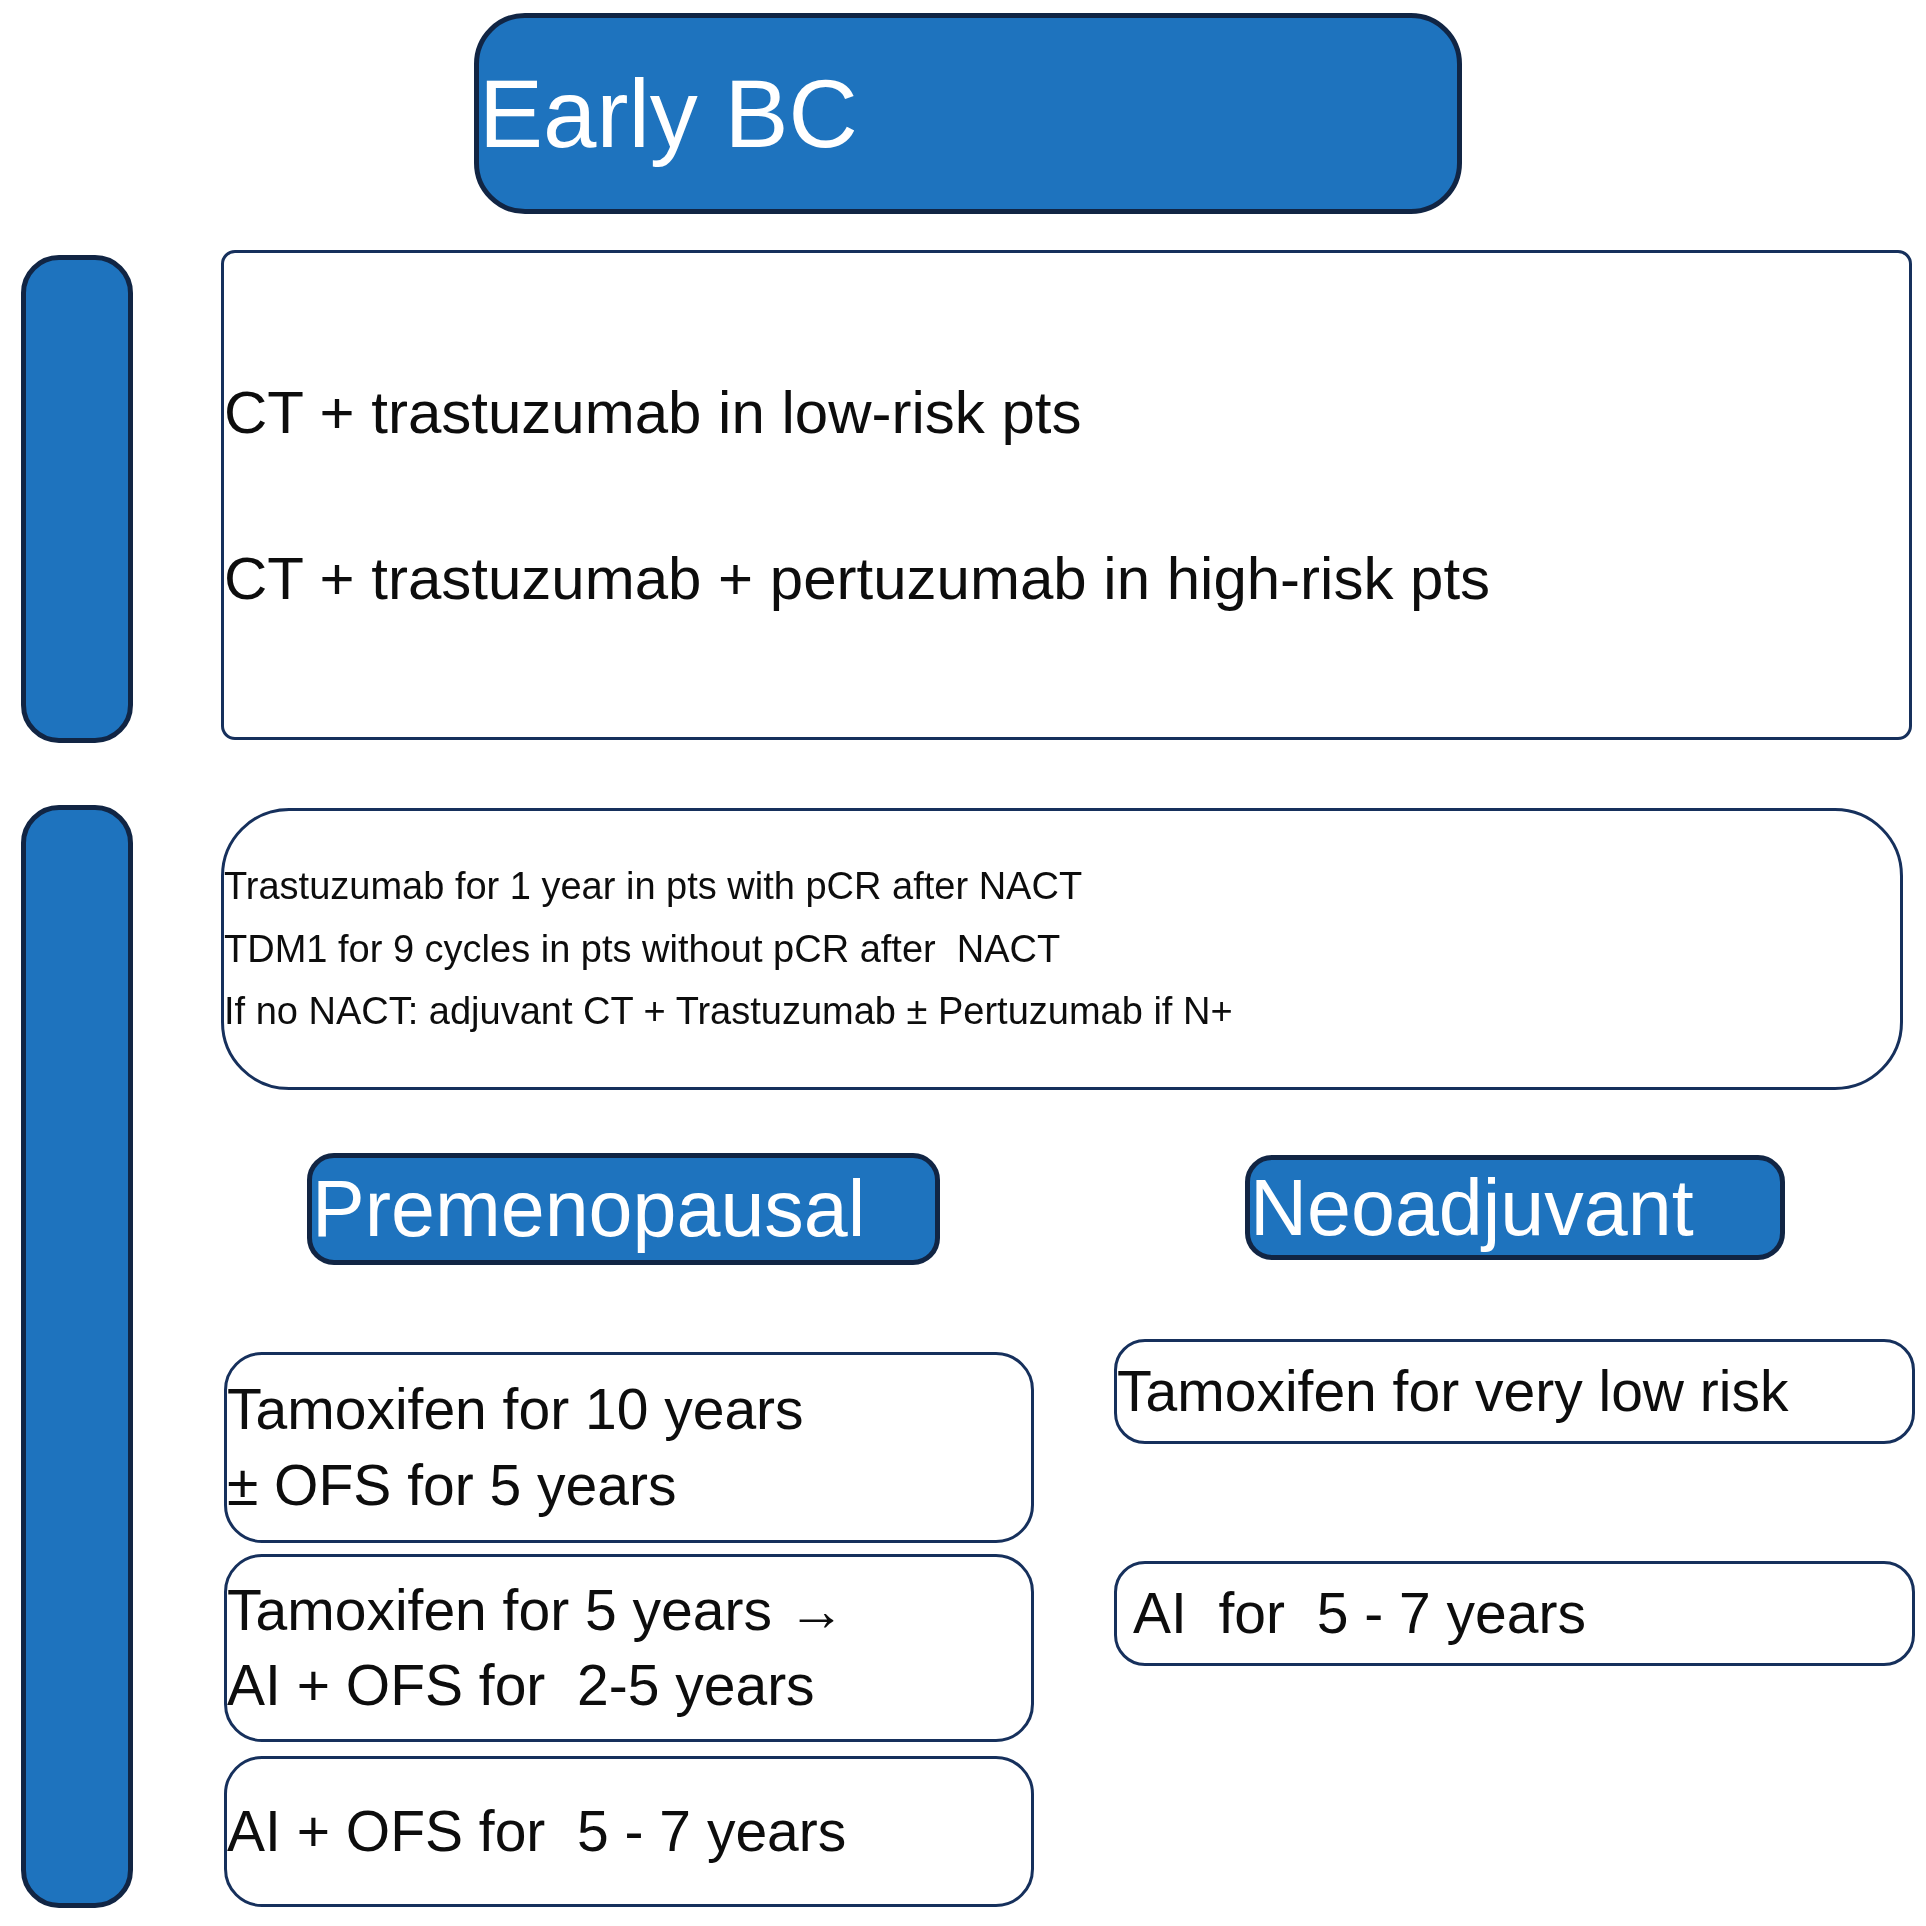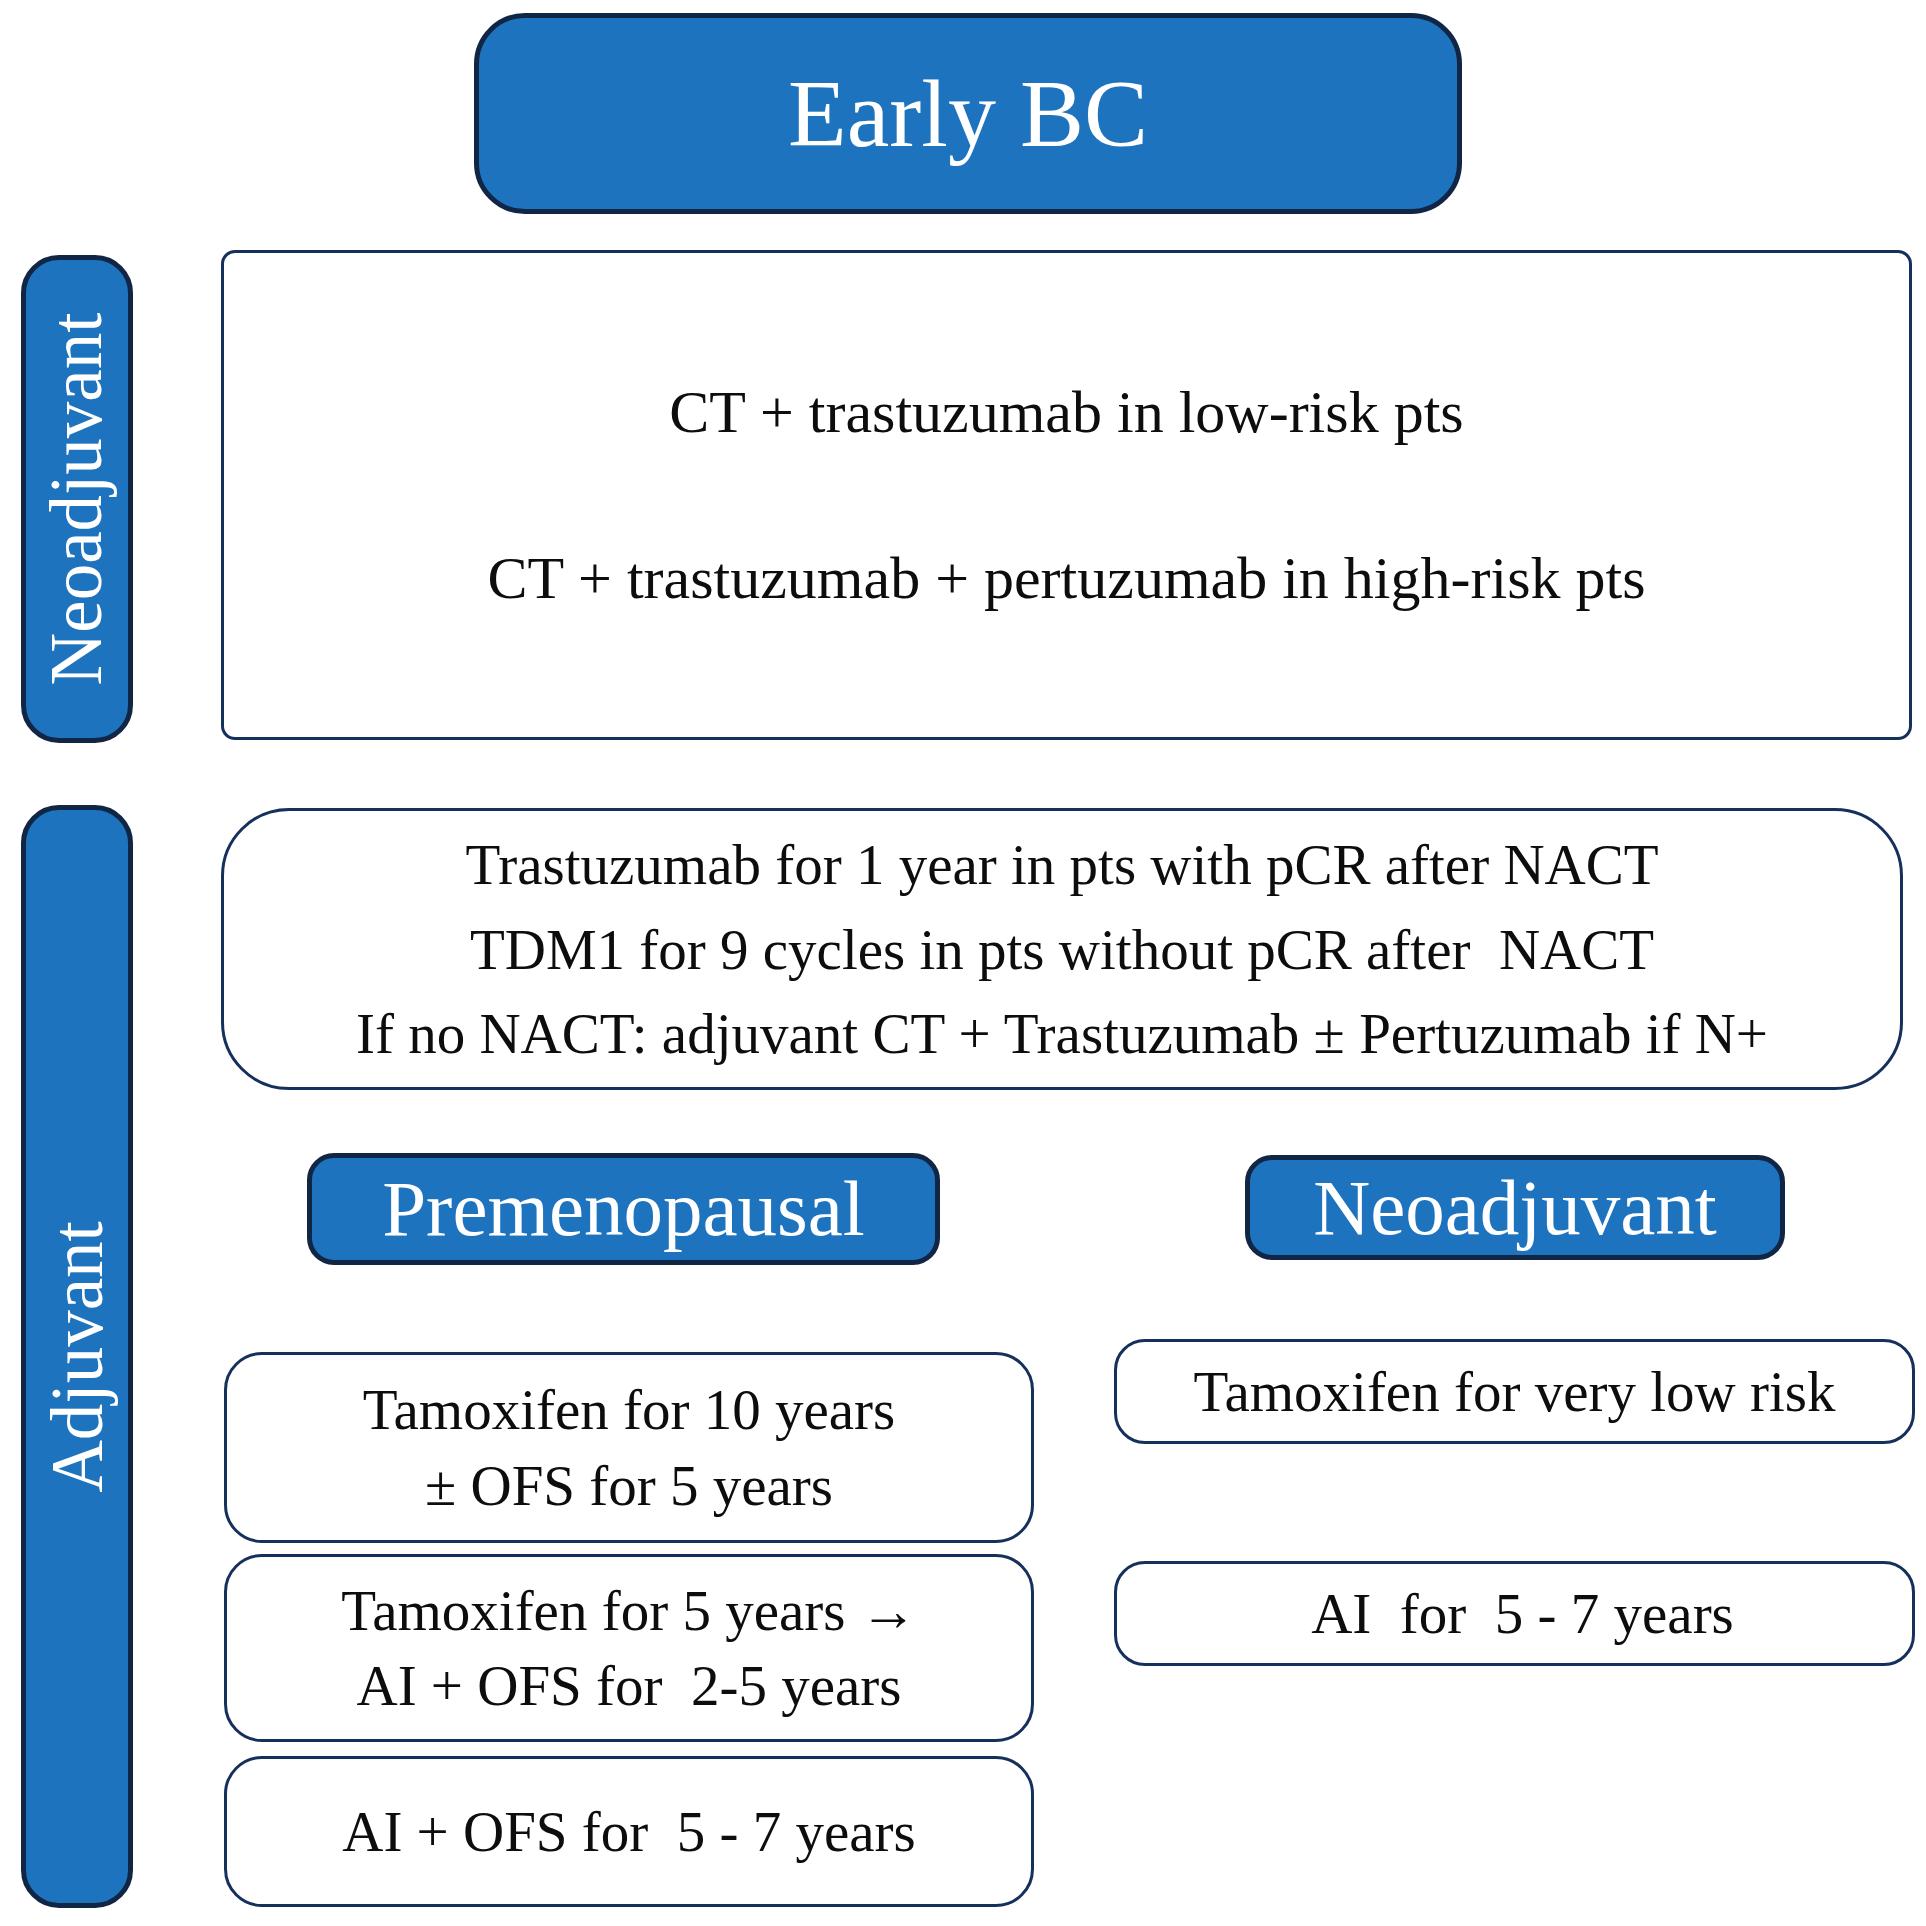--- a/index.html
+++ b/index.html
@@ -17,24 +17,23 @@
   .canvas {
     position: absolute;
     inset: 0;
     background: #ffffff;
   }
   .node {
     position: absolute;
     box-sizing: border-box;
     display: flex;
     flex-direction: column;
-    align-items: center;
+    align-items: flex-start;
     justify-content: center;
     text-align: center;
-    font-family: Liberation Serif, serif;
   }
   .blue {
     background: #1E73BE;
     border: 5.2px solid #112544;
     color: #ffffff;
   }
   .white-box {
     background: #ffffff;
     border: 3.9px solid #16305C;
     color: #0d0d0d;
@@ -64,21 +63,21 @@
   
   .neo-box {
     left: 221px; top: 250px; width: 1691px; height: 490px;
     border-radius: 14px;
     font-size: 60px;
     gap: 97px;
   }
   .adj-box {
     left: 221px; top: 808px; width: 1682px; height: 282px;
     border-radius: 68px;
-    font-size: 57px;
+    font-size: 38px;
     gap: 19.5px;
   }
 
   
   .col-header {
     border-radius: 27px;
     font-size: 79px;
   }
   .prem-header { left: 307px;  top: 1153px; width: 633px; height: 112px; }
   .meno-header { left: 1245px; top: 1155px; width: 540px; height: 105px; }

